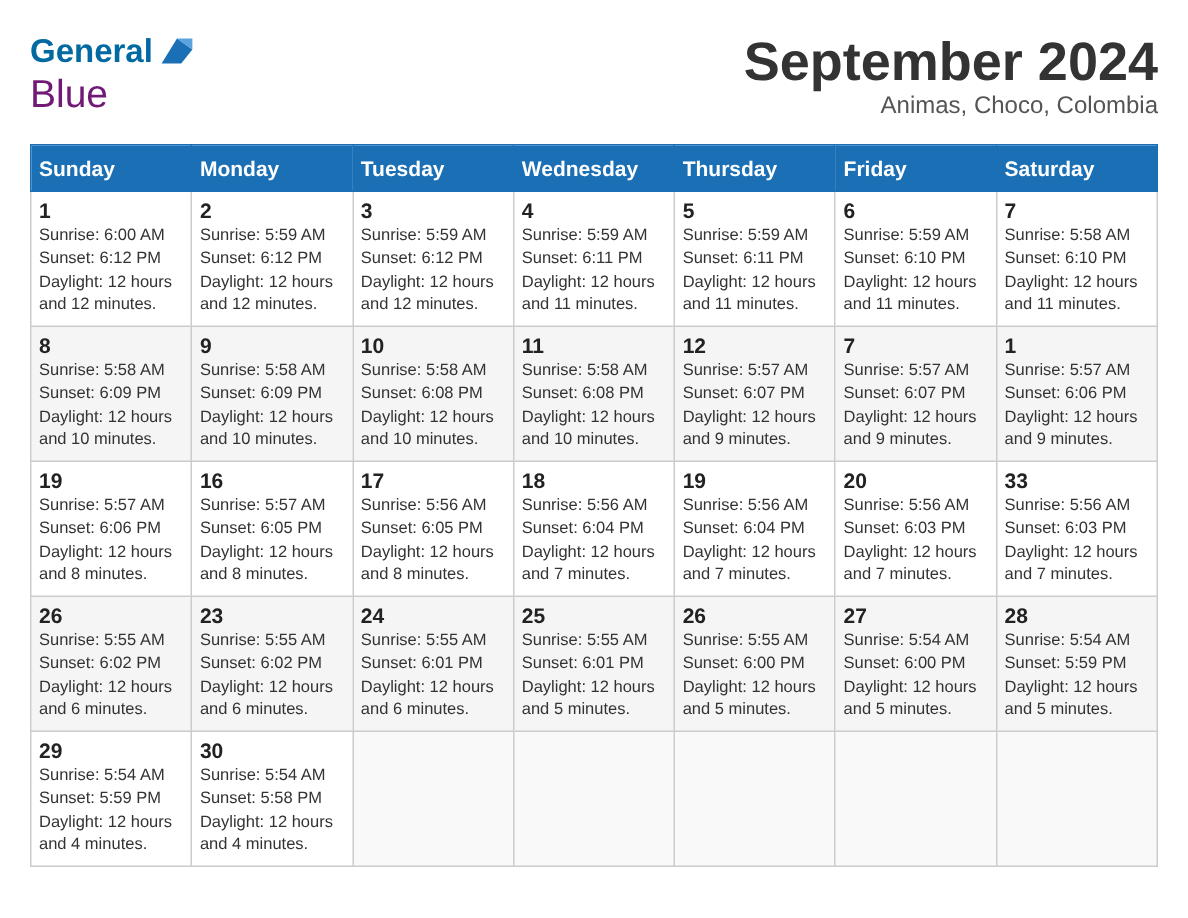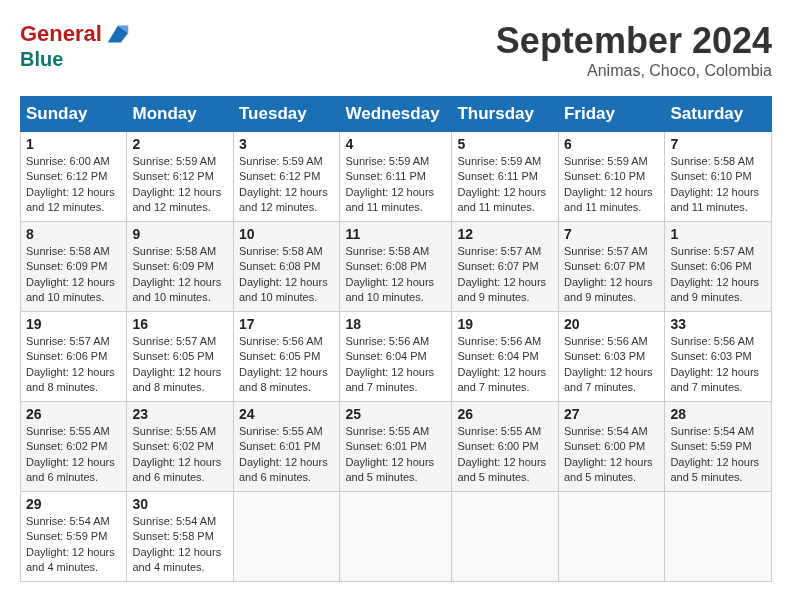--- a/index.html
+++ b/index.html
@@ -20,21 +20,21 @@
       display: flex;
       align-items: center;
     }
     .logo-text {
       font-size: 22px;
       font-weight: bold;
       color: #333;
       line-height: 1.1;
     }
     .logo-text span {
-      color: #b91c1c;
+      color: #0369a1;
     }
     .logo-icon {
       width: 28px;
       height: 28px;
       margin-left: 2px;
     }
     .title-block {
       text-align: right;
     }
     .month-title {
@@ -50,21 +50,21 @@
       width: 100%;
       border-collapse: collapse;
       font-size: 11px;
     }
     thead tr {
       background-color: #1a6fb5;
       color: #fff;
     }
     thead th {
       padding: 7px 5px;
-      font-size: 17px;
+      font-size: 14px;
       font-weight: bold;
       text-align: left;
       border: 1px solid #1a6fb5;
     }
     tbody tr {
       vertical-align: top;
     }
     tbody td {
       border: 1px solid #ccc;
       padding: 4px 5px;
@@ -97,21 +97,21 @@
 <div class="header">
   <div class="logo">
     <div>
       <div style="display:flex;align-items:center;">
         <span class="logo-text"><span>General</span></span>
         <svg class="logo-icon" viewBox="0 0 30 30">
           <polygon points="4,24 15,6 26,14 18,24" fill="#1a6fb5"></polygon>
           <polygon points="15,6 26,14 26,6" fill="#5ba3e0"></polygon>
         </svg>
       </div>
-      <div class="logo-text" style="color:#0f766e;font-size:20px;font-weight:bold;">Blue</div>
+      <div class="logo-text" style="color:#701a75;font-size:26px;font-weight:normal;">Blue</div>
     </div>
   </div>
   <div class="title-block">
     <div class="month-title">September 2024</div>
     <div class="subtitle">Animas, Choco, Colombia</div>
   </div>
 </div>
 
 <table>
   <thead>

